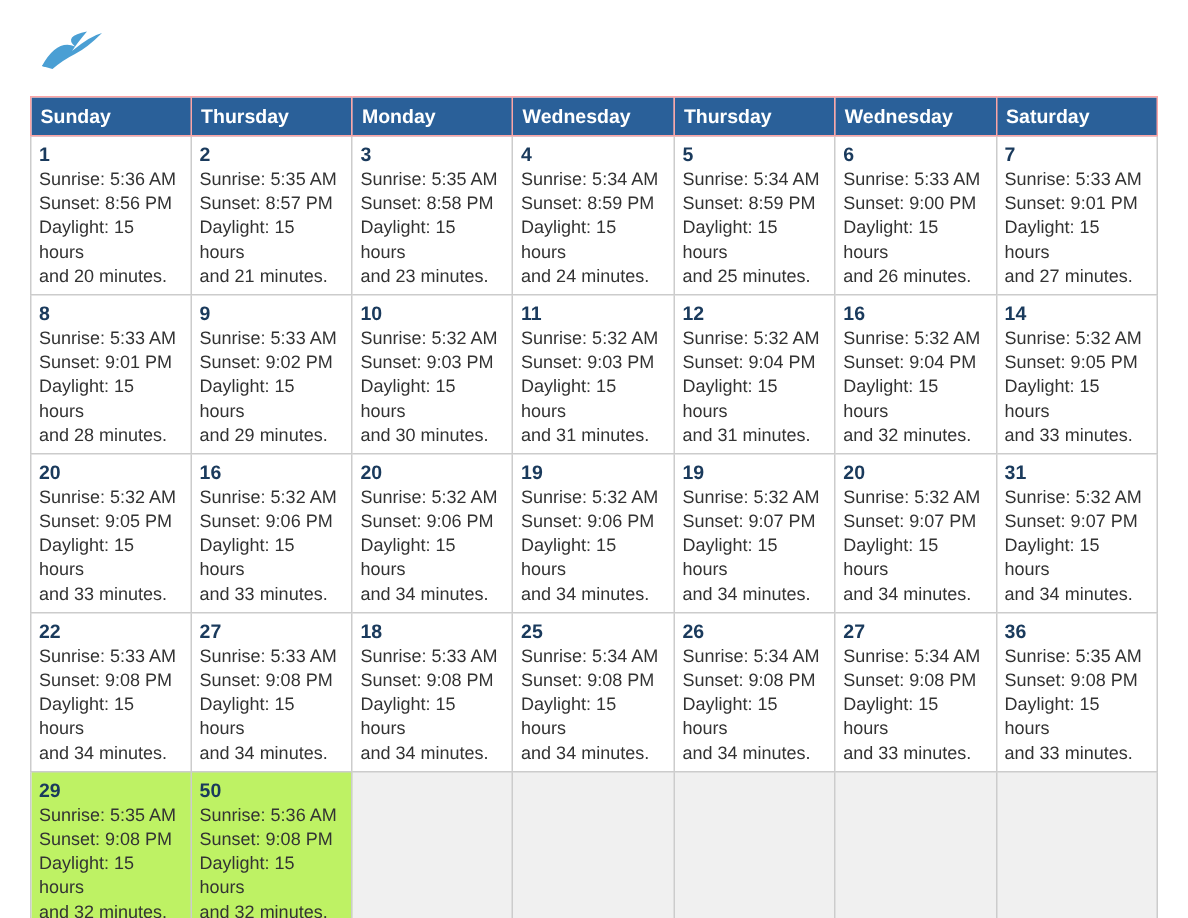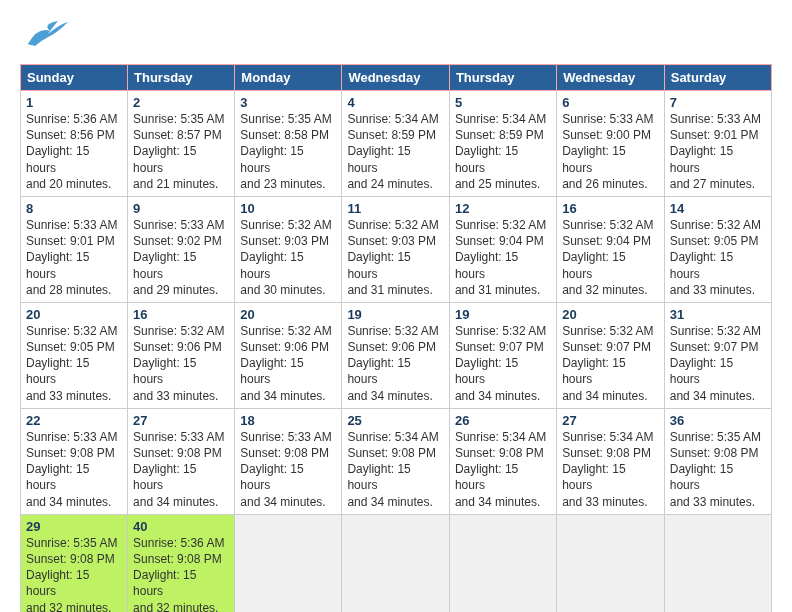--- a/index.html
+++ b/index.html
@@ -343,21 +343,21 @@
         </tr>
         <tr class="last-row">
           <td class="has-data">
             <span class="day-number">29</span>
             <div class="day-info" style="white-space: pre-line;">Sunrise: 5:35 AM
 Sunset: 9:08 PM
 Daylight: 15 hours
 and 32 minutes.</div>
           </td>
           <td class="has-data">
-            <span class="day-number">40</span>
+            <span class="day-number">50</span>
             <div class="day-info" style="white-space: pre-line;">Sunrise: 5:36 AM
 Sunset: 9:08 PM
 Daylight: 15 hours
 and 32 minutes.</div>
           </td>
           <td class="empty"></td>
           <td class="empty"></td>
           <td class="empty"></td>
           <td class="empty"></td>
           <td class="empty"></td>

